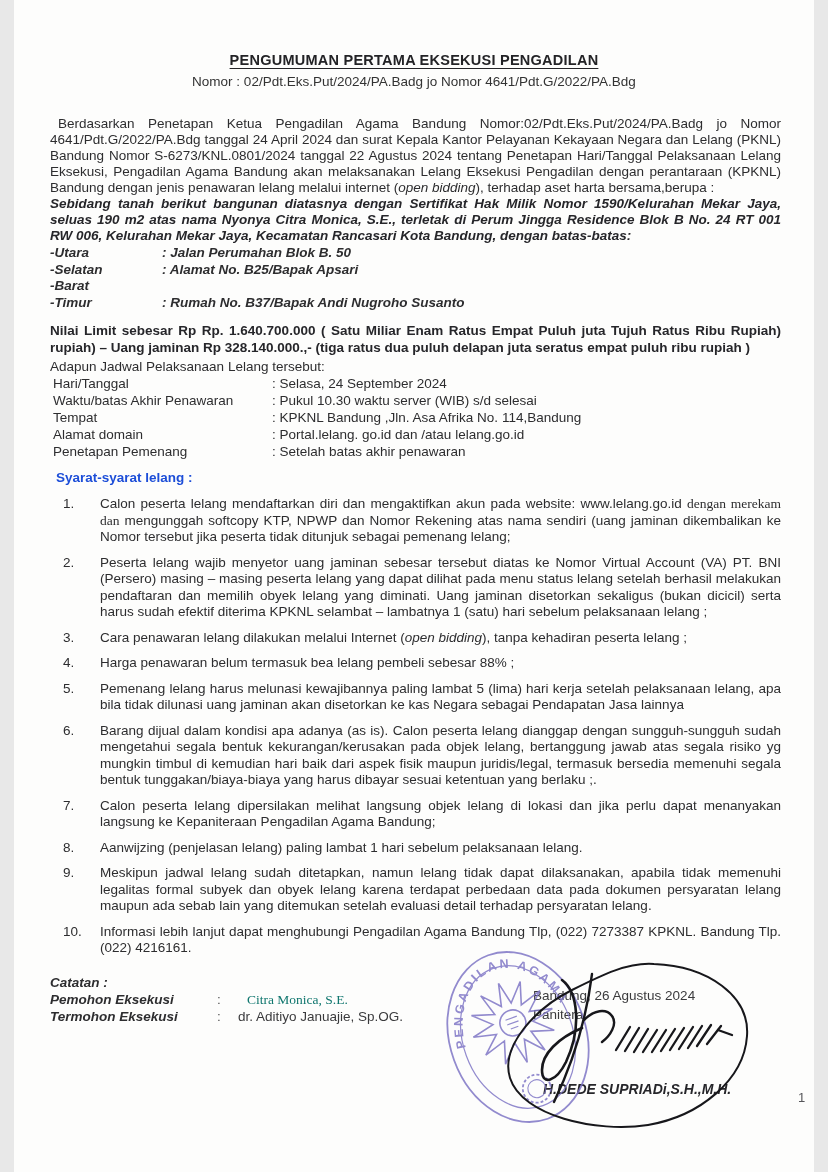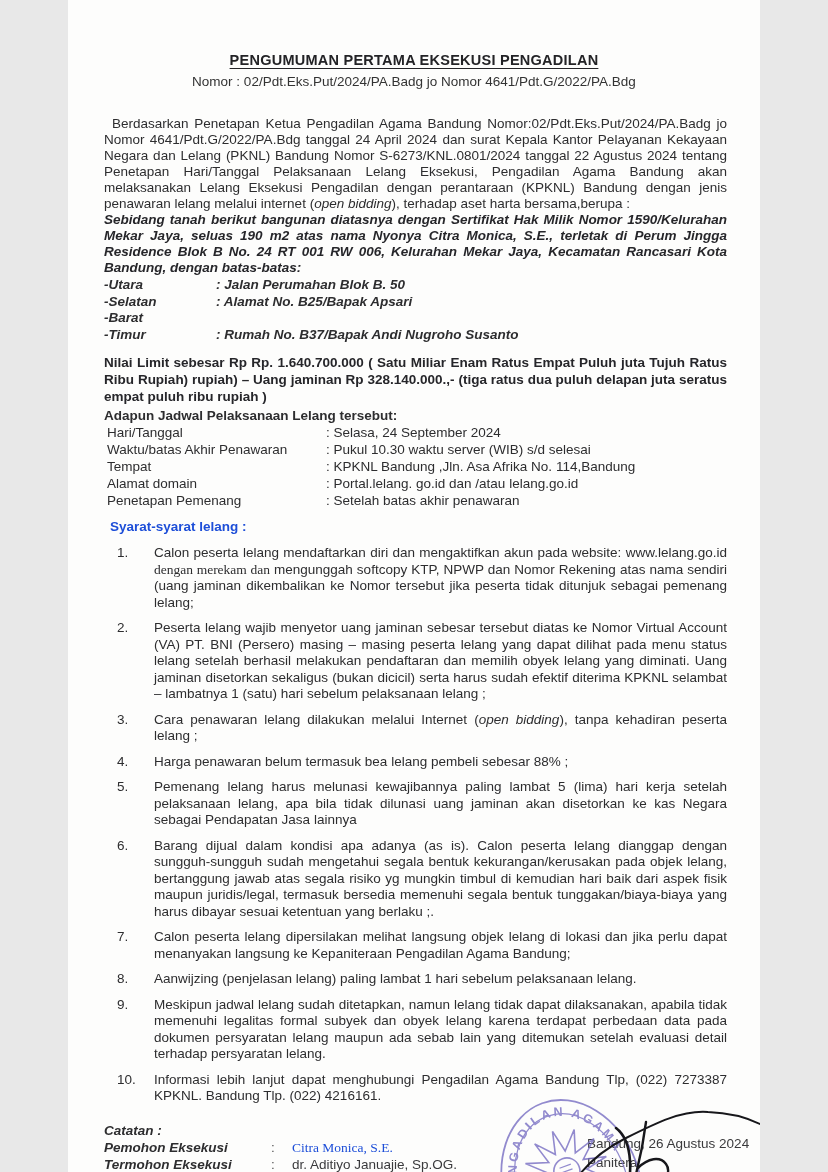--- a/index.html
+++ b/index.html
@@ -1,19 +1,19 @@
 <!DOCTYPE html>
 <html><head>
 <meta charset="utf-8">
 <style>
   * { box-sizing: border-box; }
   html,body { margin:0; padding:0; background:#e8e8e8; }
   .page {
     position: relative;
-    width: 692px; height: 1172px;
+    width: 800px; height: 1172px;
     margin: 0 auto;
     background: #fdfdfc;
     overflow: hidden;
     font-family: "Liberation Sans", sans-serif;
     font-size: 13.5px;
     line-height: 16px;
     color: #2d2d2f;
   }
   .content { padding: 0 33px 0 36px; }
   .doc-header { text-align: center; padding-top: 52px; }
@@ -27,39 +27,39 @@
   .intro .indent { display:inline-block; width: 8px; }
   .obj-desc {
     font-weight: bold; font-style: italic; text-align: justify;
     color: #26262a;
   }
   .bounds { margin-top: 1px; }
   .bound-row { display: flex; line-height: 16.5px; }
   .bound-label { width: 112px; font-weight: bold; font-style: italic; flex: 0 0 auto; }
   .bound-value { font-style: italic; font-weight: 600; }
   .limit { margin-top: 11px; font-weight: bold; text-align: justify; line-height: 17px; color: #26262a; }
-  .sched-head { margin-top: 2px; line-height: 17px; font-weight: bold; }
+  .sched-head { margin-top: 2px; line-height: 17px; }
   .sched-row { display: flex; line-height: 17px; }
   .sched-label { width: 222px; flex: 0 0 auto; padding-left: 3px; }
   .terms-head { font-weight: bold; padding-left: 6px; margin-top: 9px; line-height: 17px; color: #1d4ed8; }
   .terms { margin-top: 10px; }
   .term {
     position: relative; padding-left: 50px; margin-bottom: 9px;
     text-align: justify; line-height: 16.5px;
   }
   .term .num { position: absolute; left: 13px; top: 0; }
   .serif { font-family: "Liberation Serif", serif; }
   .it { font-style: italic; }
   .footer { position: relative; height: 218px; margin-top: 8px; }
   .notes { position: absolute; left: 36px; top: 8px; }
   .notes-head { font-weight: bold; font-style: italic; line-height: 17px; }
   .note-row { display: flex; line-height: 17px; }
   .note-label { width: 150px; font-weight: bold; font-style: italic; flex: 0 0 auto; }
   .note-colon { width: 38px; flex: 0 0 auto; text-align: center; color:#555; }
-  .note-value-serif { font-family: "Liberation Serif", serif; color: #1d4ed8; }
+  .note-value-serif { font-family: "Liberation Serif", serif; color: #0f766e; margin-left: 9px; }
   .note-value { color: #3a3a3c; }
   .sig-date { position: absolute; left: 519px; top: 22px; color: #3a3a3c; }
   .sig-role { position: absolute; left: 519px; top: 41px; color: #3a3a3c; }
   .sig-name { position: absolute; left: 529px; top: 115px; font-weight: bold; font-style: italic; font-size: 14px; color: #26262a; }
   .stamp-svg { position: absolute; left: 428px; top: -22px; width: 152px; height: 186px; opacity: .82; pointer-events: none; }
   .sig-svg { position: absolute; left: 482px; top: -10px; width: 272px; height: 182px; pointer-events: none; }
   .page-num { position: absolute; left: 784px; top: 1090px; color: #56565a; font-size: 13px; }
   .edge-line { position: absolute; left: 818px; top: 278px; width: 3px; height: 894px; background: #2c2c2e; }
   .edge-shadow { position: absolute; left: 821px; top: 278px; width: 7px; height: 894px; background: #f2f2f0; }
 </style>

